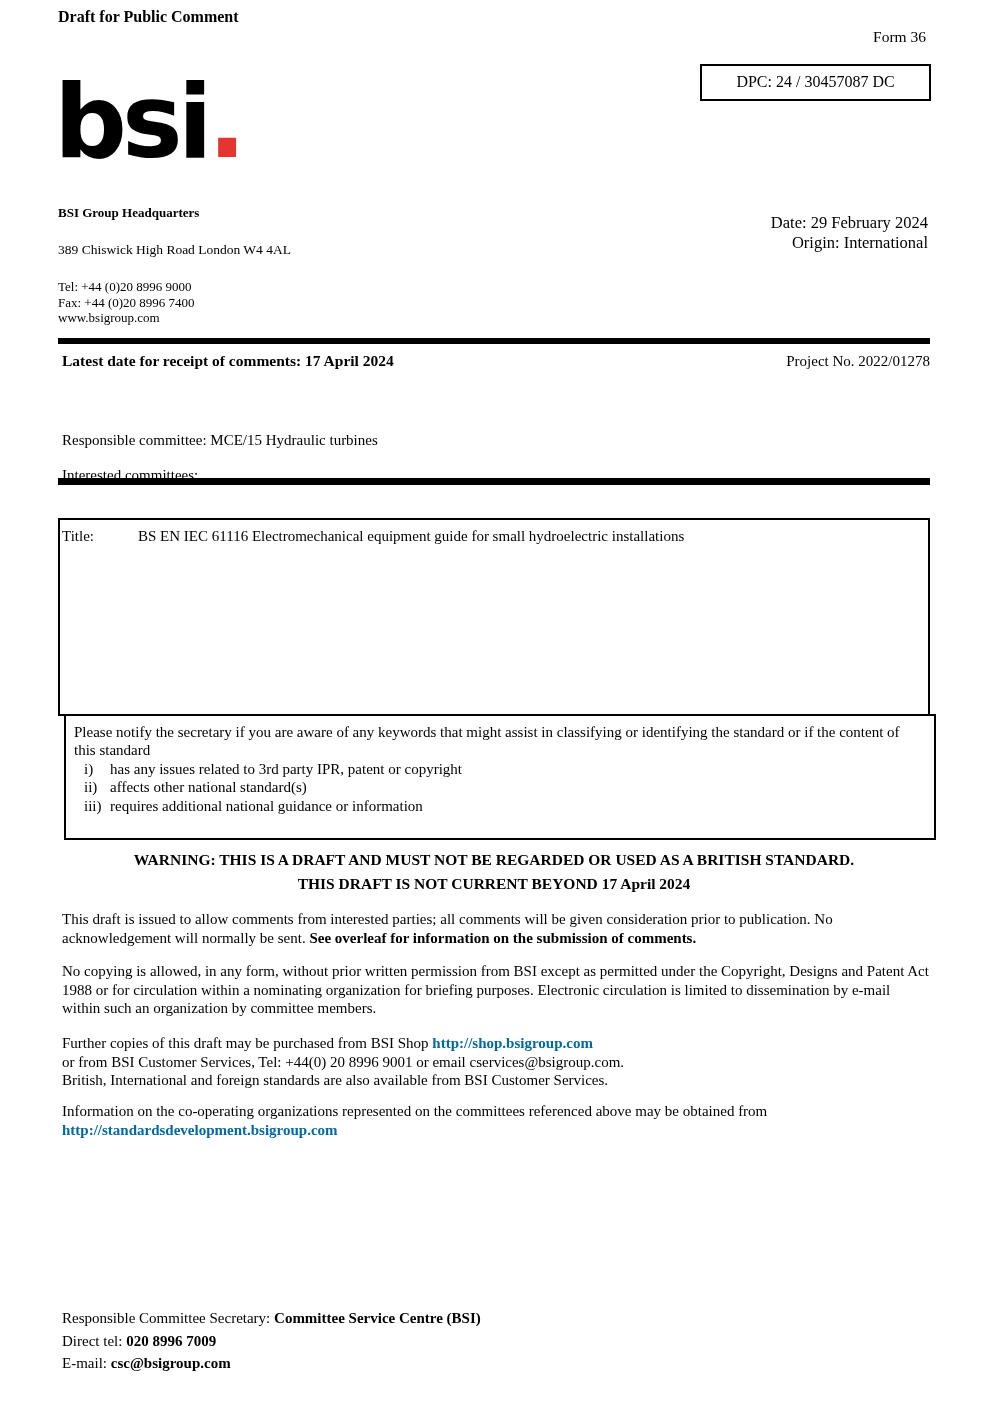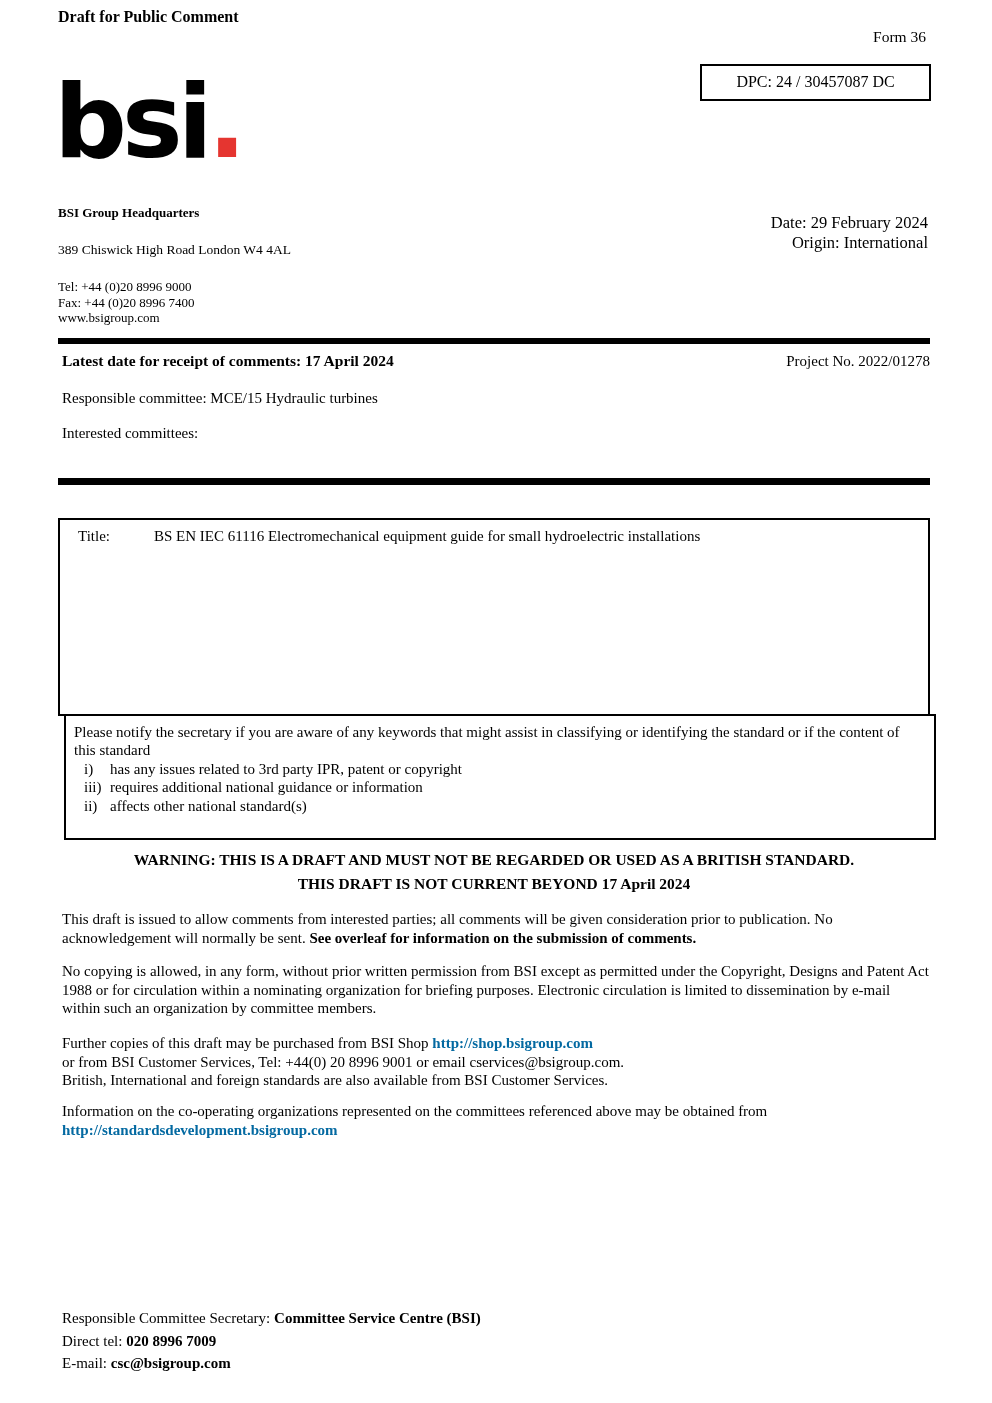--- a/index.html
+++ b/index.html
@@ -47,28 +47,28 @@
   .bar1 { top: 338px; height: 6px; }
   .bar2 { top: 478px; height: 7px; }
 
   .comments-row {
     left: 58px; top: 352px; width: 872px;
     display: flex; justify-content: space-between; align-items: baseline;
   }
   .comments-row .latest { font-size: 15.5px; font-weight: bold; padding-left: 4px; }
   .comments-row .project { font-size: 15px; }
 
-  .committee-line { left: 62px; font-size: 15px; }
+  .committee-line { left: 62px; font-size: 15px; margin-top: 42px; }
   .resp { top: 390px; }
   .intr { top: 425px; }
 
   .title-box {
     left: 58px; top: 518px; width: 872px; height: 198px;
     border: 2px solid #000;
-    padding: 8px 18px;
+    padding: 8px 2px;
     font-size: 15px;
   }
   .title-box .row { display: flex; }
   .title-box .lbl { width: 76px; flex: 0 0 76px; }
 
   .keywords-box {
     left: 64px; top: 714px; width: 872px; min-height: 126px;
     border: 2px solid #000;
     padding: 7px 10px 10px 8px;
     font-size: 15px;
@@ -138,26 +138,26 @@
     </div>
   </div>
 
   <div class="abs keywords-box">
     <div>Please notify the secretary if you are aware of any keywords that might assist in classifying or identifying the standard or if the content of this standard</div>
     <div class="item">
       <span class="num">i)</span>
       <span>has any issues related to 3rd party IPR, patent or copyright</span>
     </div>
     <div class="item">
+      <span class="num">ii)</span>
+      <span>affects other national standard(s)</span>
+    </div>
+    <div class="item">
       <span class="num">iii)</span>
       <span>requires additional national guidance or information</span>
-    </div>
-    <div class="item">
-      <span class="num">ii)</span>
-      <span>affects other national standard(s)</span>
     </div>
   </div>
 
   <div class="abs warning">
     <div>WARNING: THIS IS A DRAFT AND MUST NOT BE REGARDED OR USED AS A BRITISH STANDARD.</div>
     <div>THIS DRAFT IS NOT CURRENT BEYOND 17 April 2024</div>
   </div>
 
   <div class="abs para p1">
     <span>This draft is issued to allow comments from interested parties; all comments will be given consideration prior to publication.  No acknowledgement will normally be sent. </span><span class="b">See overleaf for information on the submission of comments.</span>

